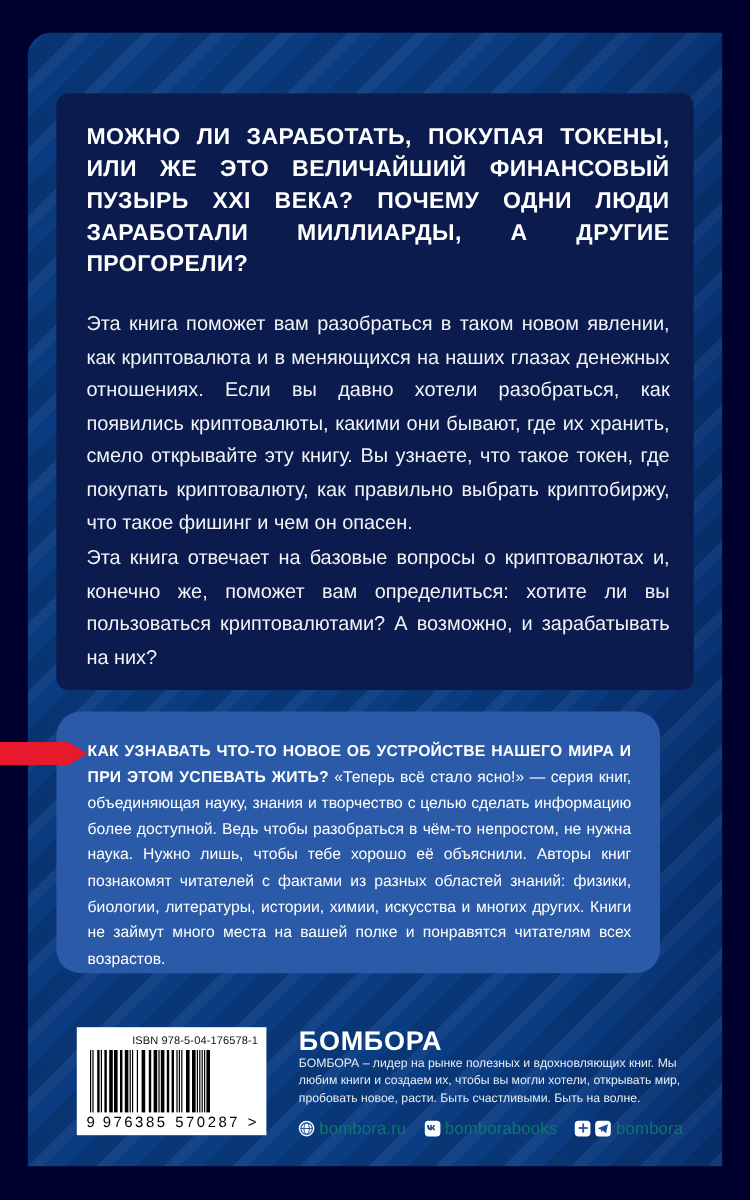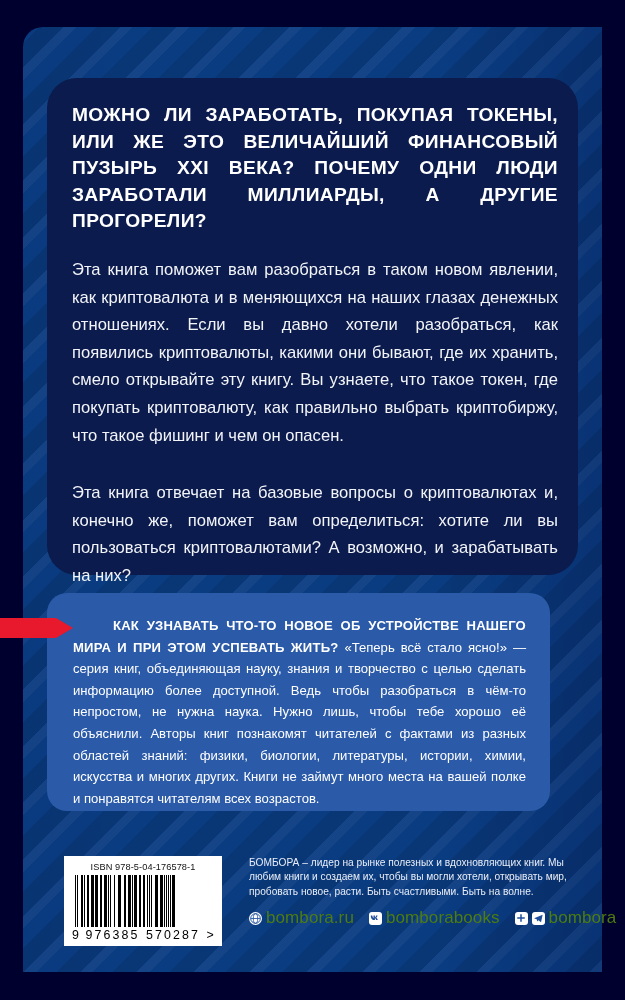--- a/index.html
+++ b/index.html
@@ -58,21 +58,21 @@
   }
 
   
   .panel-main {
     position: absolute;
     left: 47px;
     top: 78px;
     width: 531px;
     height: 497px;
     background: #0b1b4d;
-    border-radius: 30px;
+    border-radius: 10px;
     padding: 24px 20px 0 25px;
   }
 
   .headline {
     color: #ffffff;
     font-size: 19.2px;
     line-height: 26.6px;
     font-weight: bold;
     letter-spacing: 0.35px;
     text-transform: uppercase;
@@ -81,21 +81,21 @@
     margin-bottom: 21px;
     white-space: pre-line;
   }
 
   .body-par {
     color: #f2f4f8;
     font-size: 16.6px;
     line-height: 27.6px;
     text-align: justify;
     text-align-last: left;
-    margin-bottom: 30px;
+    margin-bottom: 2px;
   }
   .body-par:last-child { margin-bottom: 0; }
 
   
   .panel-series {
     position: absolute;
     left: 47px;
     top: 593px;
     width: 503px;
     height: 218px;
@@ -107,21 +107,20 @@
   .series-text {
     color: #ffffff;
     font-size: 13.1px;
     line-height: 21.6px;
     text-align: justify;
     text-align-last: left;
   }
   .series-text .lead {
     font-weight: bold;
     letter-spacing: 0.2px;
-    margin-left: 40px;
   }
 
   
   .red-arrow {
     position: absolute;
     left: 0px;
     top: 618px;
     width: 73px;
     height: 20px;
     background: #e8192c;
@@ -136,21 +135,21 @@
     width: 158px;
     height: 90px;
     background: #ffffff;
     padding: 6px 7px 4px 7px;
     display: flex;
     flex-direction: column;
   }
   .isbn-label {
     color: #111;
     font-size: 9.2px;
-    text-align: center;
+    text-align: right;
     letter-spacing: 0.1px;
     margin-bottom: 3px;
     font-family: "Liberation Sans", sans-serif;
   }
   .bars {
     flex: 1;
     display: flex;
     align-items: stretch;
     gap: 0;
     padding: 0 4px;
@@ -200,22 +199,22 @@
     display: flex;
     align-items: center;
     gap: 15px;
   }
   .social {
     display: flex;
     align-items: center;
     gap: 4px;
   }
   .social-label {
-    color: #4d7c0f;
-    font-size: 17px;
+    color: #0f766e;
+    font-size: 14px;
     letter-spacing: 0.1px;
   }
   .ic {
     width: 13px;
     height: 13px;
     border-radius: 3px;
     background: #ffffff;
     display: inline-flex;
     align-items: center;
     justify-content: center;
@@ -309,20 +308,21 @@
       </div>
     <div class="ean-digits">
       <span>9</span>
       <span class="mid">976385</span>
       <span class="mid">570287</span>
       <span>&gt;</span>
     </div>
   </div>
 
   <div class="publisher">
+    <div class="pub-logo">БОМБОРА</div>
     <div class="pub-desc">БОМБОРА – лидер на рынке полезных и вдохновляющих книг. Мы любим книги и создаем их, чтобы вы могли хотели, открывать мир, пробовать новое, расти. Быть счастливыми. Быть на волне.</div>
 
     <div class="socials">
 
       <div class="social">
         <span class="ic round">
           <svg width="11" height="11" viewBox="0 0 16 16">
             <circle cx="8" cy="8" r="7" fill="none" stroke="#1f4f9c" stroke-width="1.4"></circle>
             <ellipse cx="8" cy="8" rx="3.2" ry="7" fill="none" stroke="#1f4f9c" stroke-width="1.2"></ellipse>
             <line x1="1" y1="8" x2="15" y2="8" stroke="#1f4f9c" stroke-width="1.2"></line>

